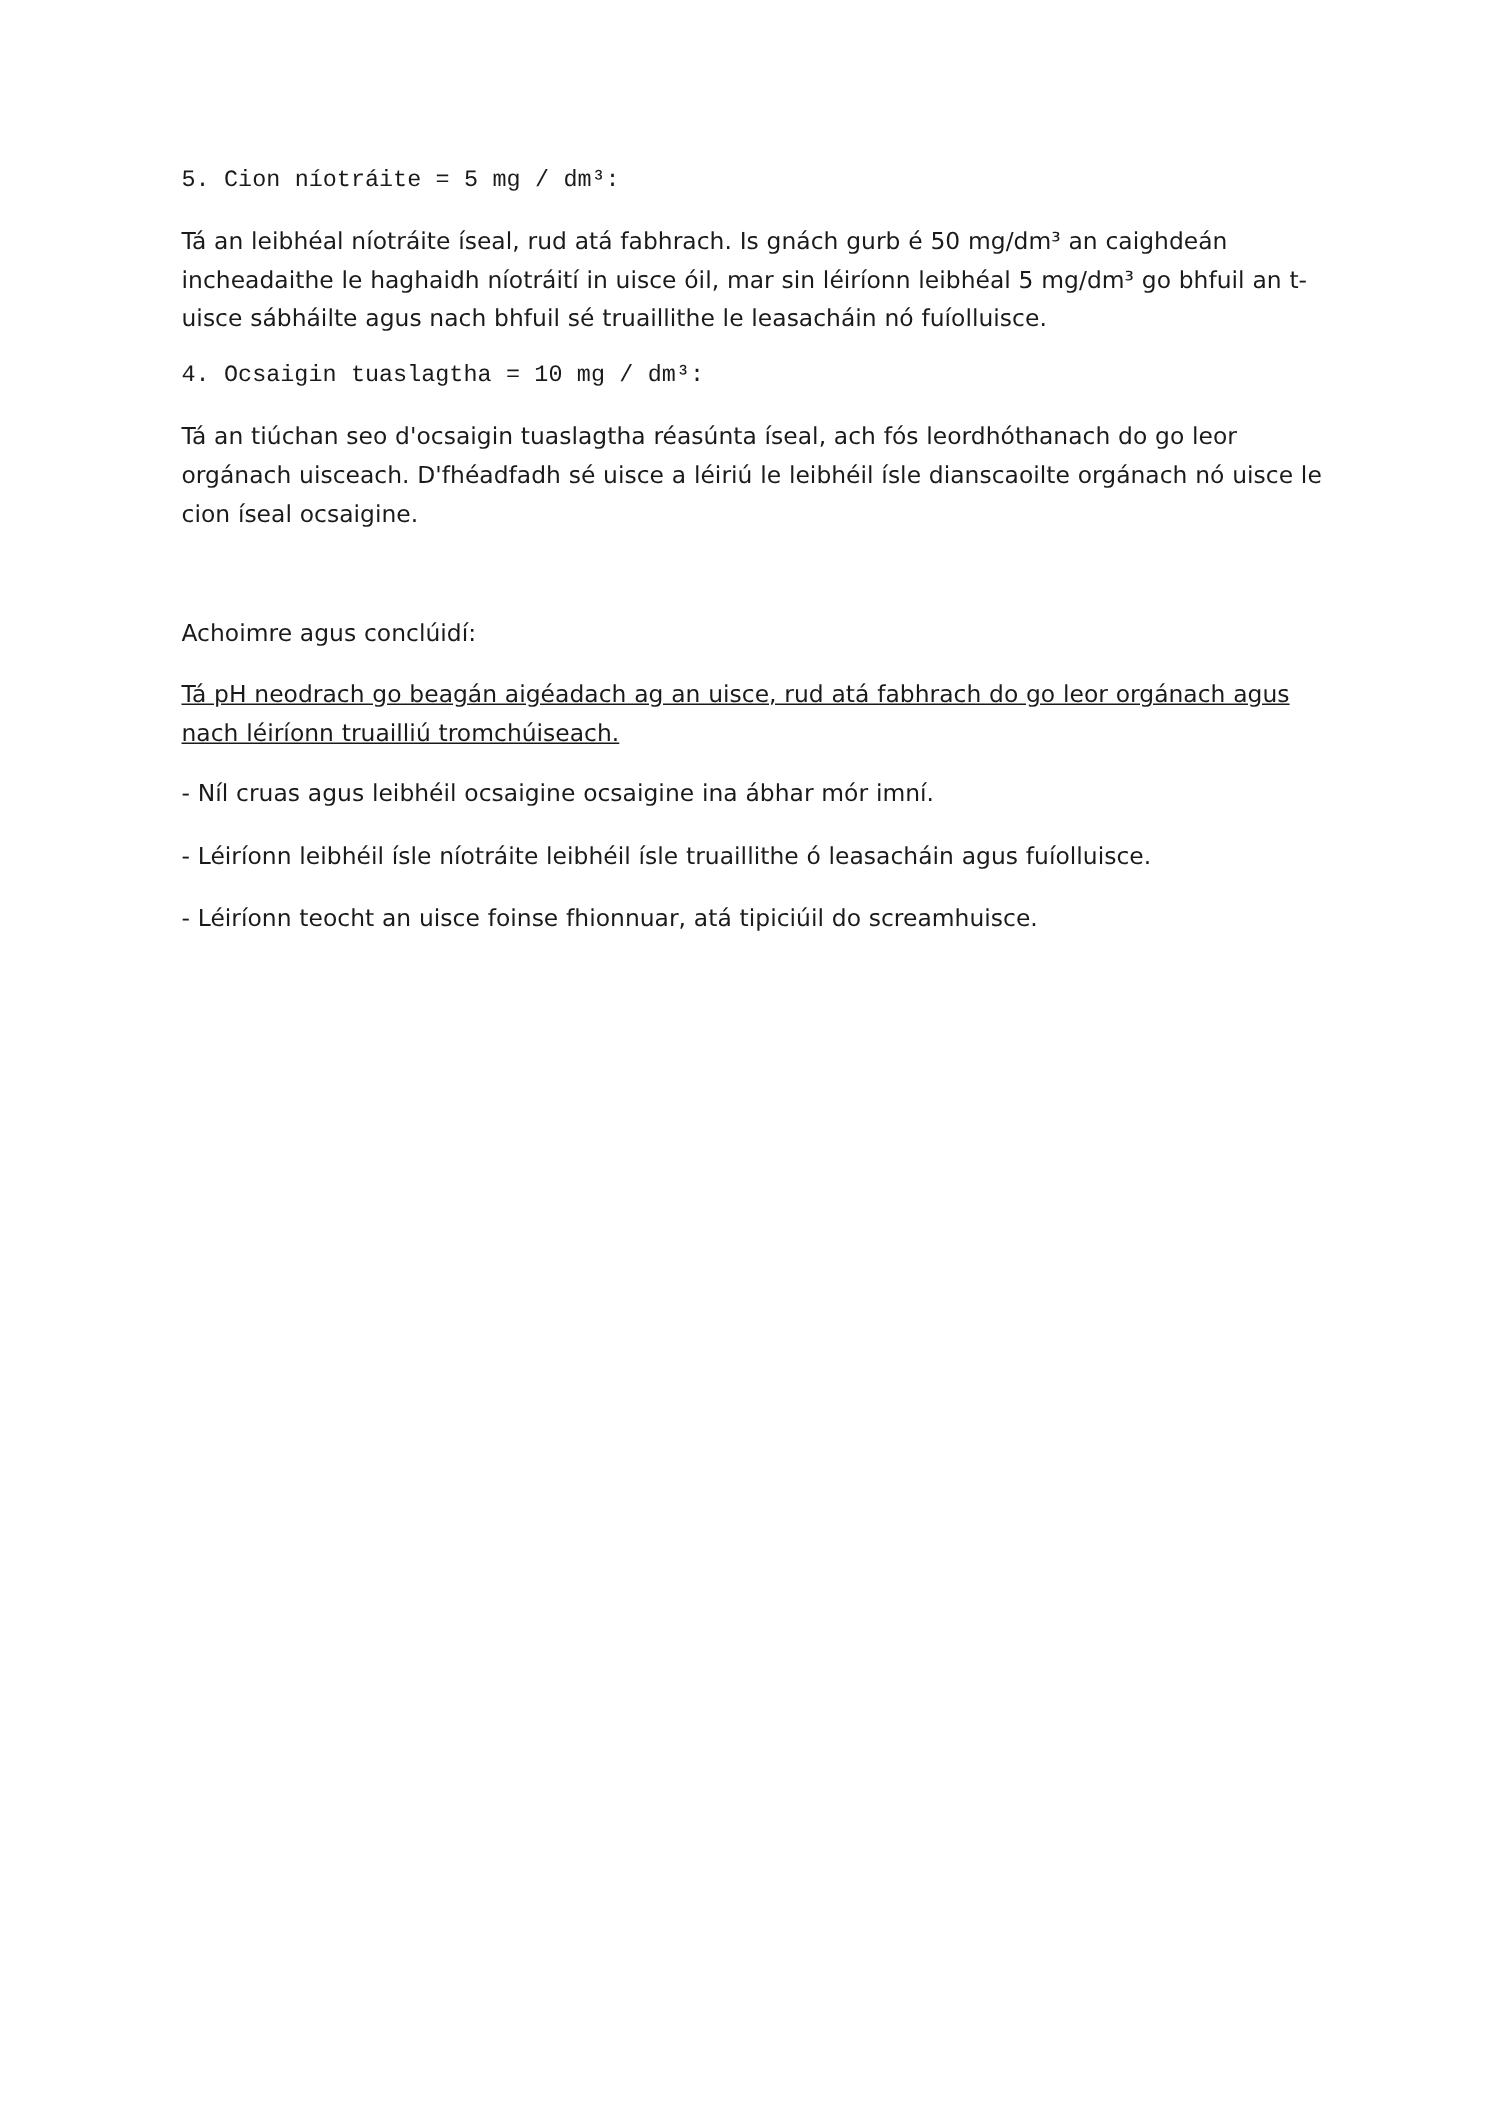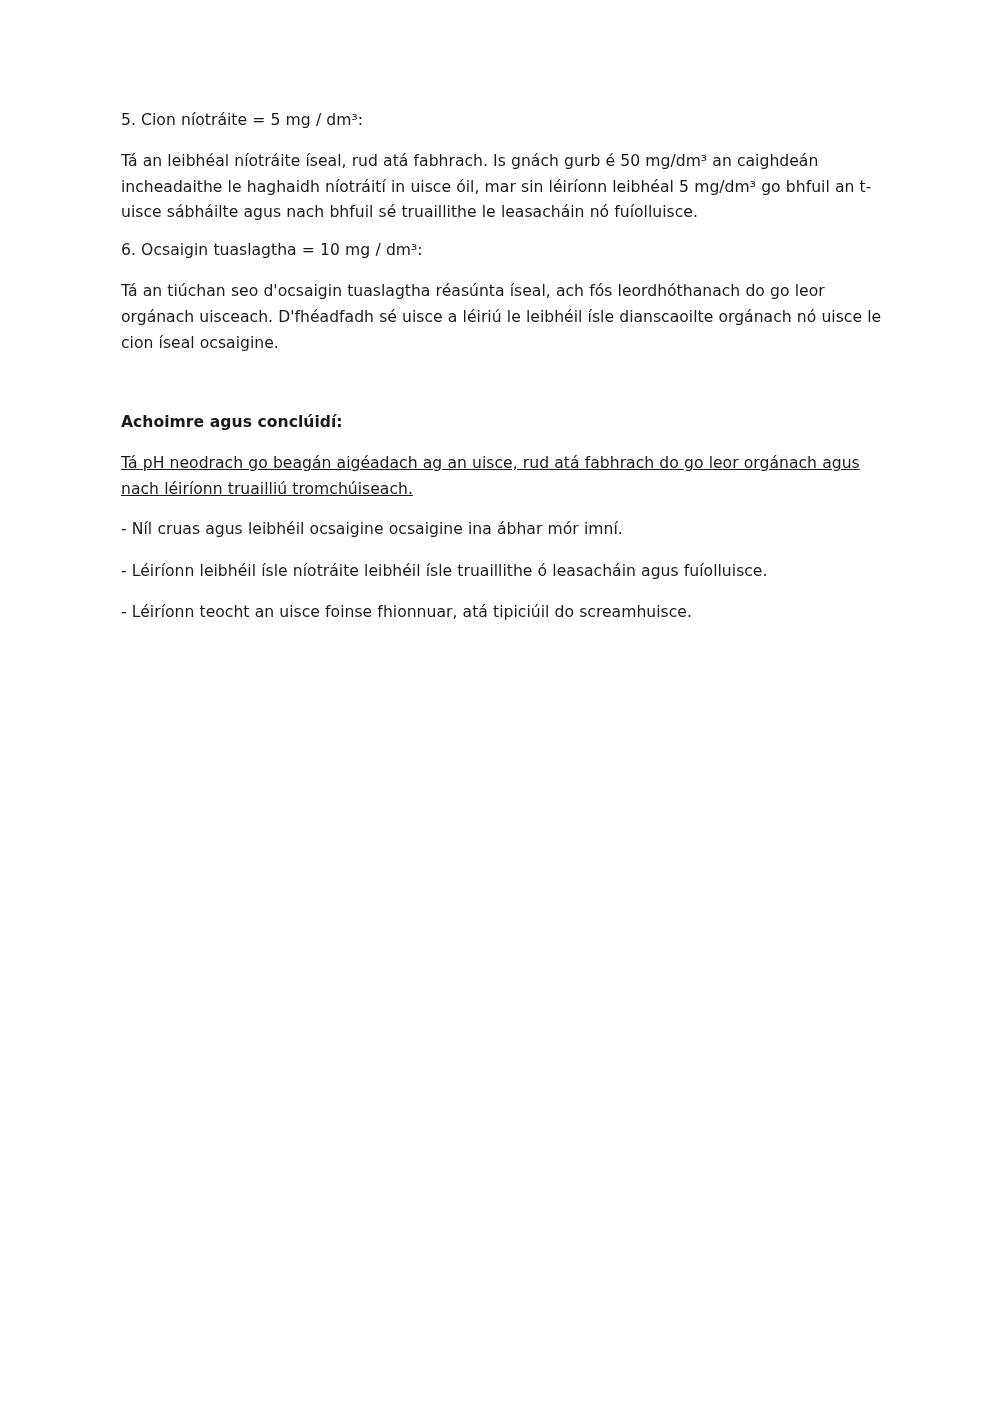--- a/index.html
+++ b/index.html
@@ -35,24 +35,24 @@
     line-height: 25.8px;
     margin: 0 0 12px 0;
     text-align: left;
     letter-spacing: 0.02px;
     word-spacing: 0.2px;
     color: #1a1a1a;
     -webkit-font-smoothing: antialiased;
   }
   .para.heading-item {
     margin-bottom: 15px;
+    font-family: Liberation Mono, monospace;
   }
   .para.section-title {
     margin-bottom: 15px;
-    font-weight: bold;
   }
   .spacer-block {
     height: 42px;
   }
   .bullet-line {
     margin-bottom: 16px;
   }
   .tight {
     margin-bottom: 14px;
     text-decoration: underline;
@@ -61,21 +61,21 @@
 </head>
 <body>
 
 <div class="page">
   <div class="content">
 
     <p class="para heading-item">5. Cion níotráite = 5 mg / dm³:</p>
 
     <p class="para">Tá an leibhéal níotráite íseal, rud atá fabhrach. Is gnách gurb é 50 mg/dm³ an caighdeán incheadaithe le haghaidh níotráití in uisce óil, mar sin léiríonn leibhéal 5 mg/dm³ go bhfuil an t-uisce sábháilte agus nach bhfuil sé truaillithe le leasacháin nó fuíolluisce.</p>
 
-    <p class="para heading-item">6. Ocsaigin tuaslagtha = 10 mg / dm³:</p>
+    <p class="para heading-item">4. Ocsaigin tuaslagtha = 10 mg / dm³:</p>
 
     <p class="para">Tá an tiúchan seo d'ocsaigin tuaslagtha réasúnta íseal, ach fós leordhóthanach do go leor orgánach uisceach. D'fhéadfadh sé uisce a léiriú le leibhéil ísle dianscaoilte orgánach nó uisce le cion íseal ocsaigine.</p>
 
     <div class="spacer-block"></div>
 
     <p class="para section-title">Achoimre agus conclúidí:</p>
 
     <p class="para tight">Tá pH neodrach go beagán aigéadach ag an uisce, rud atá fabhrach do go leor orgánach agus nach léiríonn truailliú tromchúiseach.</p>
 
     <p class="para bullet-line">- Níl cruas agus leibhéil ocsaigine ocsaigine ina ábhar mór imní.</p>

